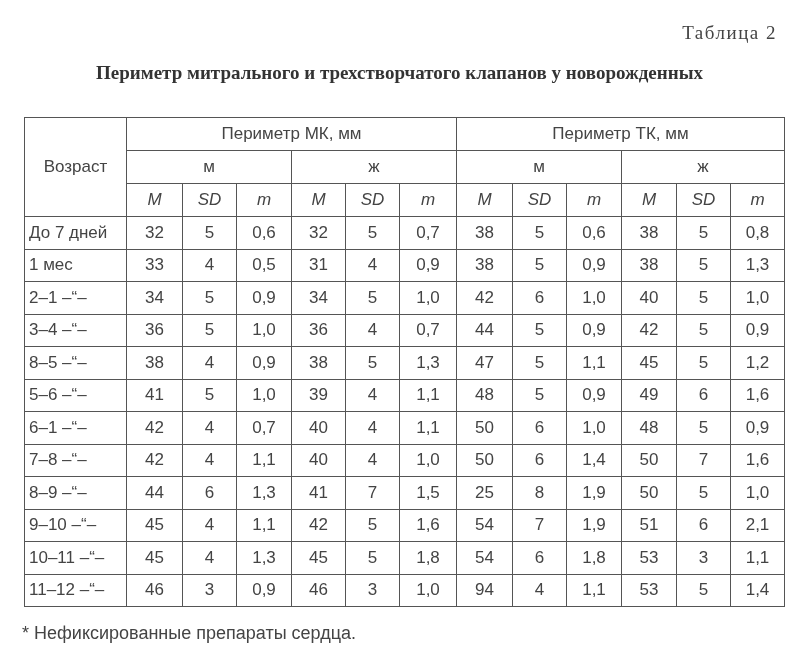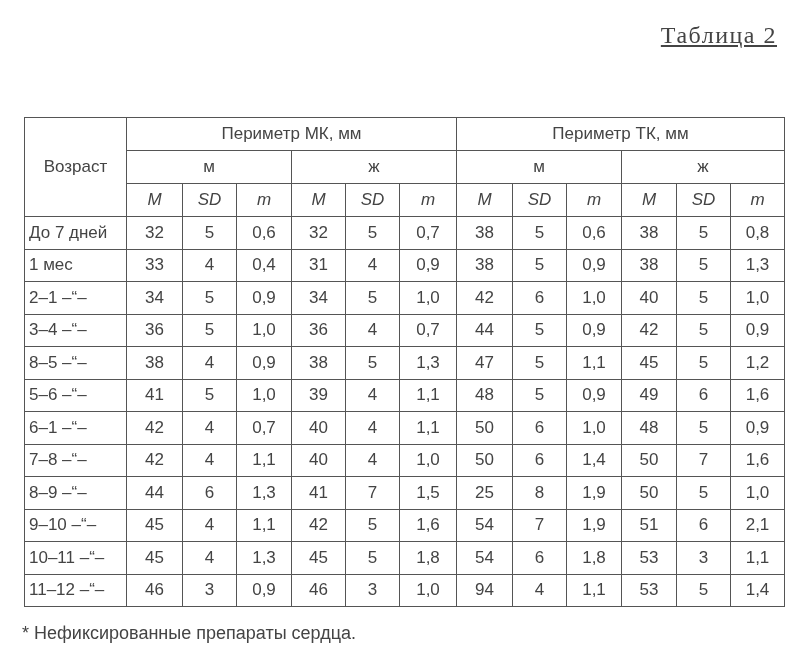--- a/index.html
+++ b/index.html
@@ -1,20 +1,20 @@
 <!DOCTYPE html>
 <html><head>
 <meta charset="utf-8">
 <style>
   html, body { margin: 0; padding: 0; background: #ffffff; }
   body { width: 799px; height: 652px; position: relative; overflow: hidden; color: #333; }
   .table-label {
     position: absolute; right: 22px; top: 22px;
     font-family: "Liberation Serif", "DejaVu Serif", serif;
-    font-size: 24px; letter-spacing: 1.5px; color: #444; text-decoration: underline;
+    font-size: 19px; letter-spacing: 1.5px; color: #444;
   }
   .title {
     position: absolute; left: 0; width: 799px; top: 60px;
     text-align: center;
     font-family: "Liberation Serif", "DejaVu Serif", serif;
     font-weight: bold; font-size: 19px; line-height: 25px; color: #333;
   }
   table.data {
     position: absolute; left: 24px; top: 117px;
     border-collapse: collapse;
@@ -32,20 +32,21 @@
     position: absolute; left: 22px; top: 623px;
     font-family: "Liberation Sans", "DejaVu Sans", sans-serif;
     font-size: 18px; color: #444;
   }
 </style>
 </head>
 <body>
 
 <div class="table-label">Таблица 2</div>
 <div class="title">
+  <div>Периметр митрального и трехстворчатого клапанов у новорожденных</div>
 </div>
 
 <table class="data">
   <colgroup>
     <col style="width:102px">
     <col style="width:56px">
       <col style="width:54px">
       <col style="width:55px">
     <col style="width:54px">
       <col style="width:54px">
@@ -97,21 +98,21 @@
         <td>5</td>
         <td>0,6</td>
         <td>38</td>
         <td>5</td>
         <td>0,8</td>
       </tr>
       <tr>
         <td class="age">1 мес</td>
         <td>33</td>
         <td>4</td>
-        <td>0,4</td>
+        <td>0,5</td>
         <td>31</td>
         <td>4</td>
         <td>0,9</td>
         <td>38</td>
         <td>5</td>
         <td>0,9</td>
         <td>38</td>
         <td>5</td>
         <td>1,3</td>
       </tr>

